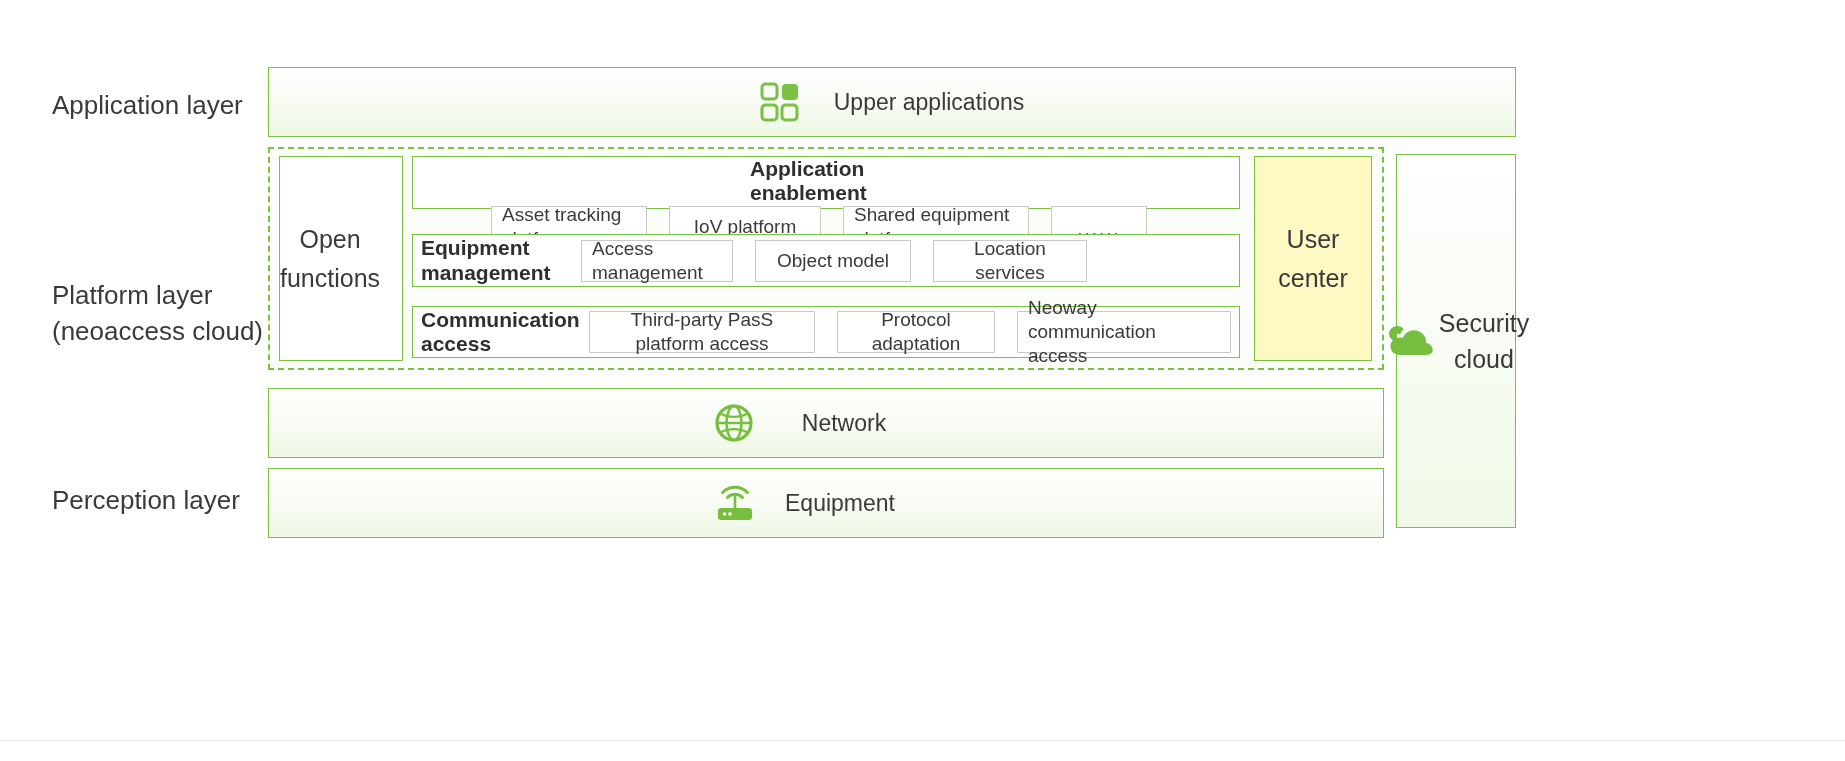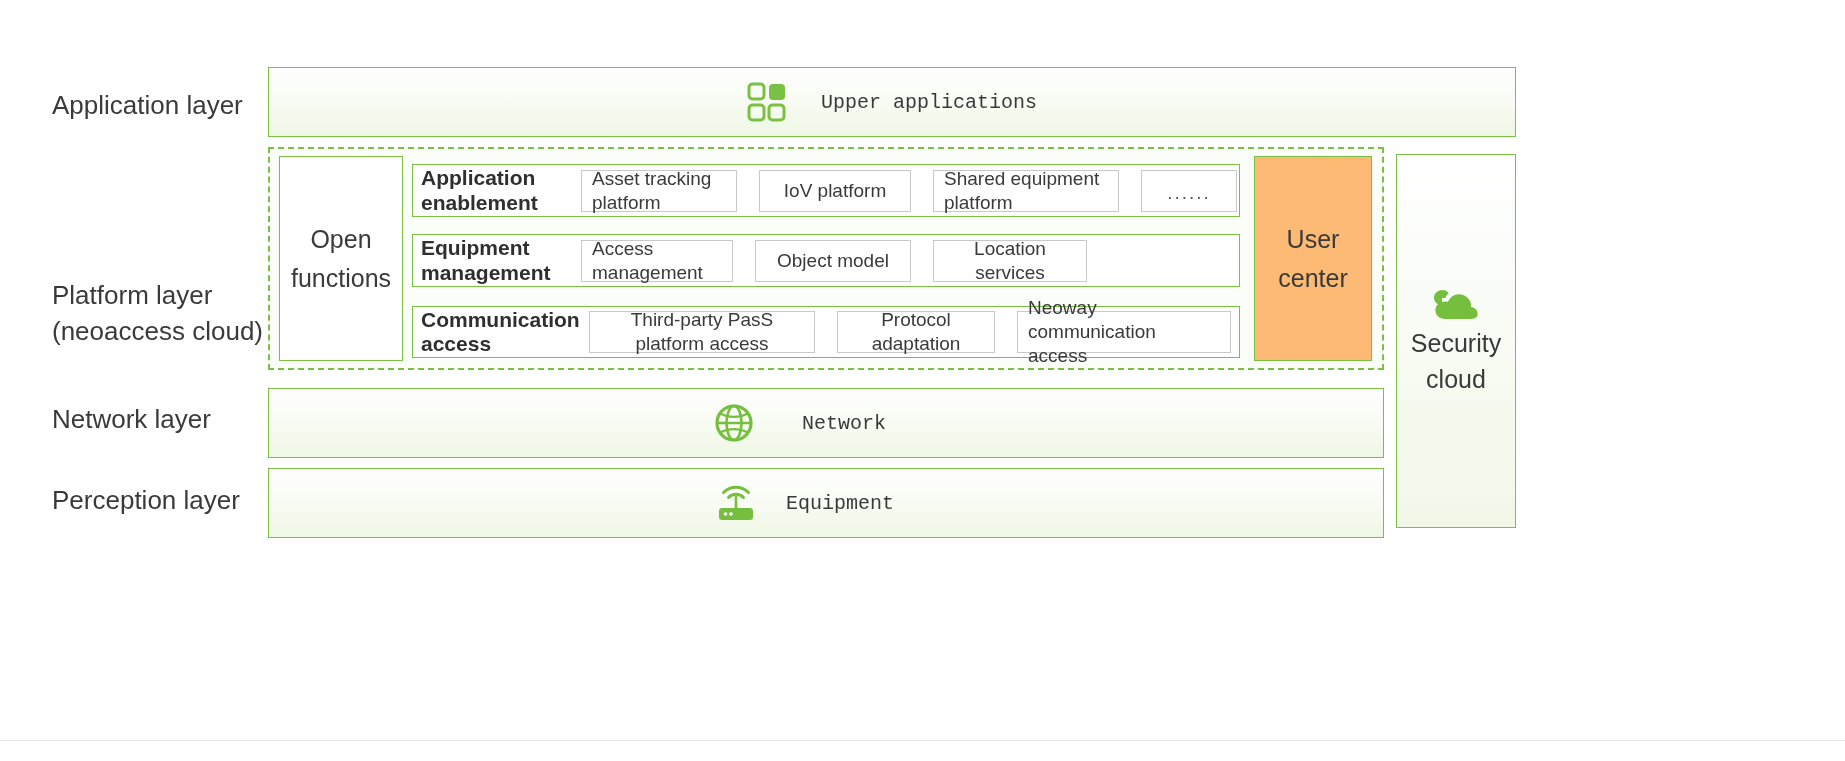--- a/index.html
+++ b/index.html
@@ -31,61 +31,61 @@
   .green-bar{
     position:absolute;
     border:1.6px solid #7ac143;
     background:linear-gradient(180deg,#ffffff 0%,#f7fbf2 55%,#eef7e4 100%);
     box-sizing:border-box;
     display:flex;
     align-items:center;
     justify-content:center;
   }
   .bar-inner{display:flex;align-items:center;gap:34px;}
-  .bar-text{font-size:20px;color:#3a3a3a;font-family:Liberation Mono, monospace;}
+  .bar-text{font-size:23px;color:#3a3a3a;}
 
   
   #bar-application{left:268px;top:67px;width:1248px;height:70px;}
 
   
   #platform-dashed{
     position:absolute;left:268px;top:147px;width:1116px;height:223px;
     border:2px dashed #7ac143;
     background:#fbfdf8;
     box-sizing:border-box;
   }
 
   #open-functions{
     position:absolute;left:279px;top:156px;width:124px;height:205px;
     border:1.6px solid #7ac143;background:#ffffff;box-sizing:border-box;
-    display:flex;align-items:center;justify-content:center;
+    display:flex;align-items:center;
   }
   #open-functions .of-text{
     font-size:25px;color:#3a3a3a;text-align:center;line-height:1.55;white-space:pre-line;
   }
 
   #user-center{
     position:absolute;left:1254px;top:156px;width:118px;height:205px;
-    border:1.6px solid #7ac143;background:#fdba74;box-sizing:border-box;
+    border:1.6px solid #7ac143;background:#fef9c3;box-sizing:border-box;
     display:flex;align-items:center;justify-content:center;
   }
   #user-center .uc-text{
     font-size:25px;color:#3a3a3a;text-align:center;line-height:1.55;white-space:pre-line;
   }
 
   
   .fn-row{
     position:absolute;
     left:412px;width:828px;
     border:1.6px solid #7ac143;
     background:#ffffff;
     box-sizing:border-box;
     display:flex;align-items:center;
   }
-  #fn-row-0{top:164px;height:53px;}
+  #fn-row-0{top:156px;height:53px;flex-direction:column;}
   #fn-row-1{top:234px;height:53px;}
   #fn-row-2{top:306px;height:52px;}
 
   .fn-title{
     font-size:21px;font-weight:bold;color:#2f2f2f;
     line-height:1.16;white-space:pre-line;
     padding-left:8px;flex:0 0 auto;
     width:160px;
   }
   .fn-items{display:flex;align-items:center;flex:1 1 auto;height:100%;gap:8px;}
@@ -103,21 +103,21 @@
   }
   .fn-item.center{justify-content:center;text-align:center;}
   .fn-item.dots{letter-spacing:2px;color:#555;align-items:flex-end;padding-bottom:6px;}
 
   
   #security-cloud{
     position:absolute;left:1396px;top:154px;width:120px;height:374px;
     border:1.6px solid #7ac143;
     background:linear-gradient(180deg,#ffffff 0%,#f8fcf4 50%,#f1f8e8 100%);
     box-sizing:border-box;
-    display:flex;flex-direction:column;align-items:center;justify-content:center;
+    display:flex;flex-direction:row;align-items:center;justify-content:center;
   }
   #security-cloud .sc-text{
     font-size:25px;color:#3a3a3a;text-align:center;line-height:1.45;white-space:pre-line;
   }
 
   
   #bar-network{left:268px;top:388px;width:1116px;height:70px;}
   #bar-perception{left:268px;top:468px;width:1116px;height:70px;}
 
   
@@ -126,21 +126,20 @@
   svg{display:block;}
 </style>
 </head>
 <body>
 
 <div class="canvas">
 
   <div class="layer-label" id="lbl-app">Application layer</div>
   <div class="layer-label" id="lbl-plat">Platform layer
 (neoaccess cloud)</div>
-  <div class="layer-label" id="lbl-net">Network layer</div>
   <div class="layer-label" id="lbl-perc">Perception layer</div>
 
   <div class="green-bar" id="bar-application">
     <div class="bar-inner">
       <span>
         <svg width="40" height="40" viewBox="0 0 40 40">
           <rect x="2" y="2" width="15" height="15" rx="3.5" fill="none" stroke="#7ac143" stroke-width="3"></rect>
           <rect x="22" y="2" width="16" height="16" rx="4" fill="#7ac143"></rect>
           <rect x="2" y="23" width="15" height="15" rx="3.5" fill="none" stroke="#7ac143" stroke-width="3"></rect>
           <rect x="22" y="23" width="15" height="15" rx="3.5" fill="none" stroke="#7ac143" stroke-width="3"></rect>

